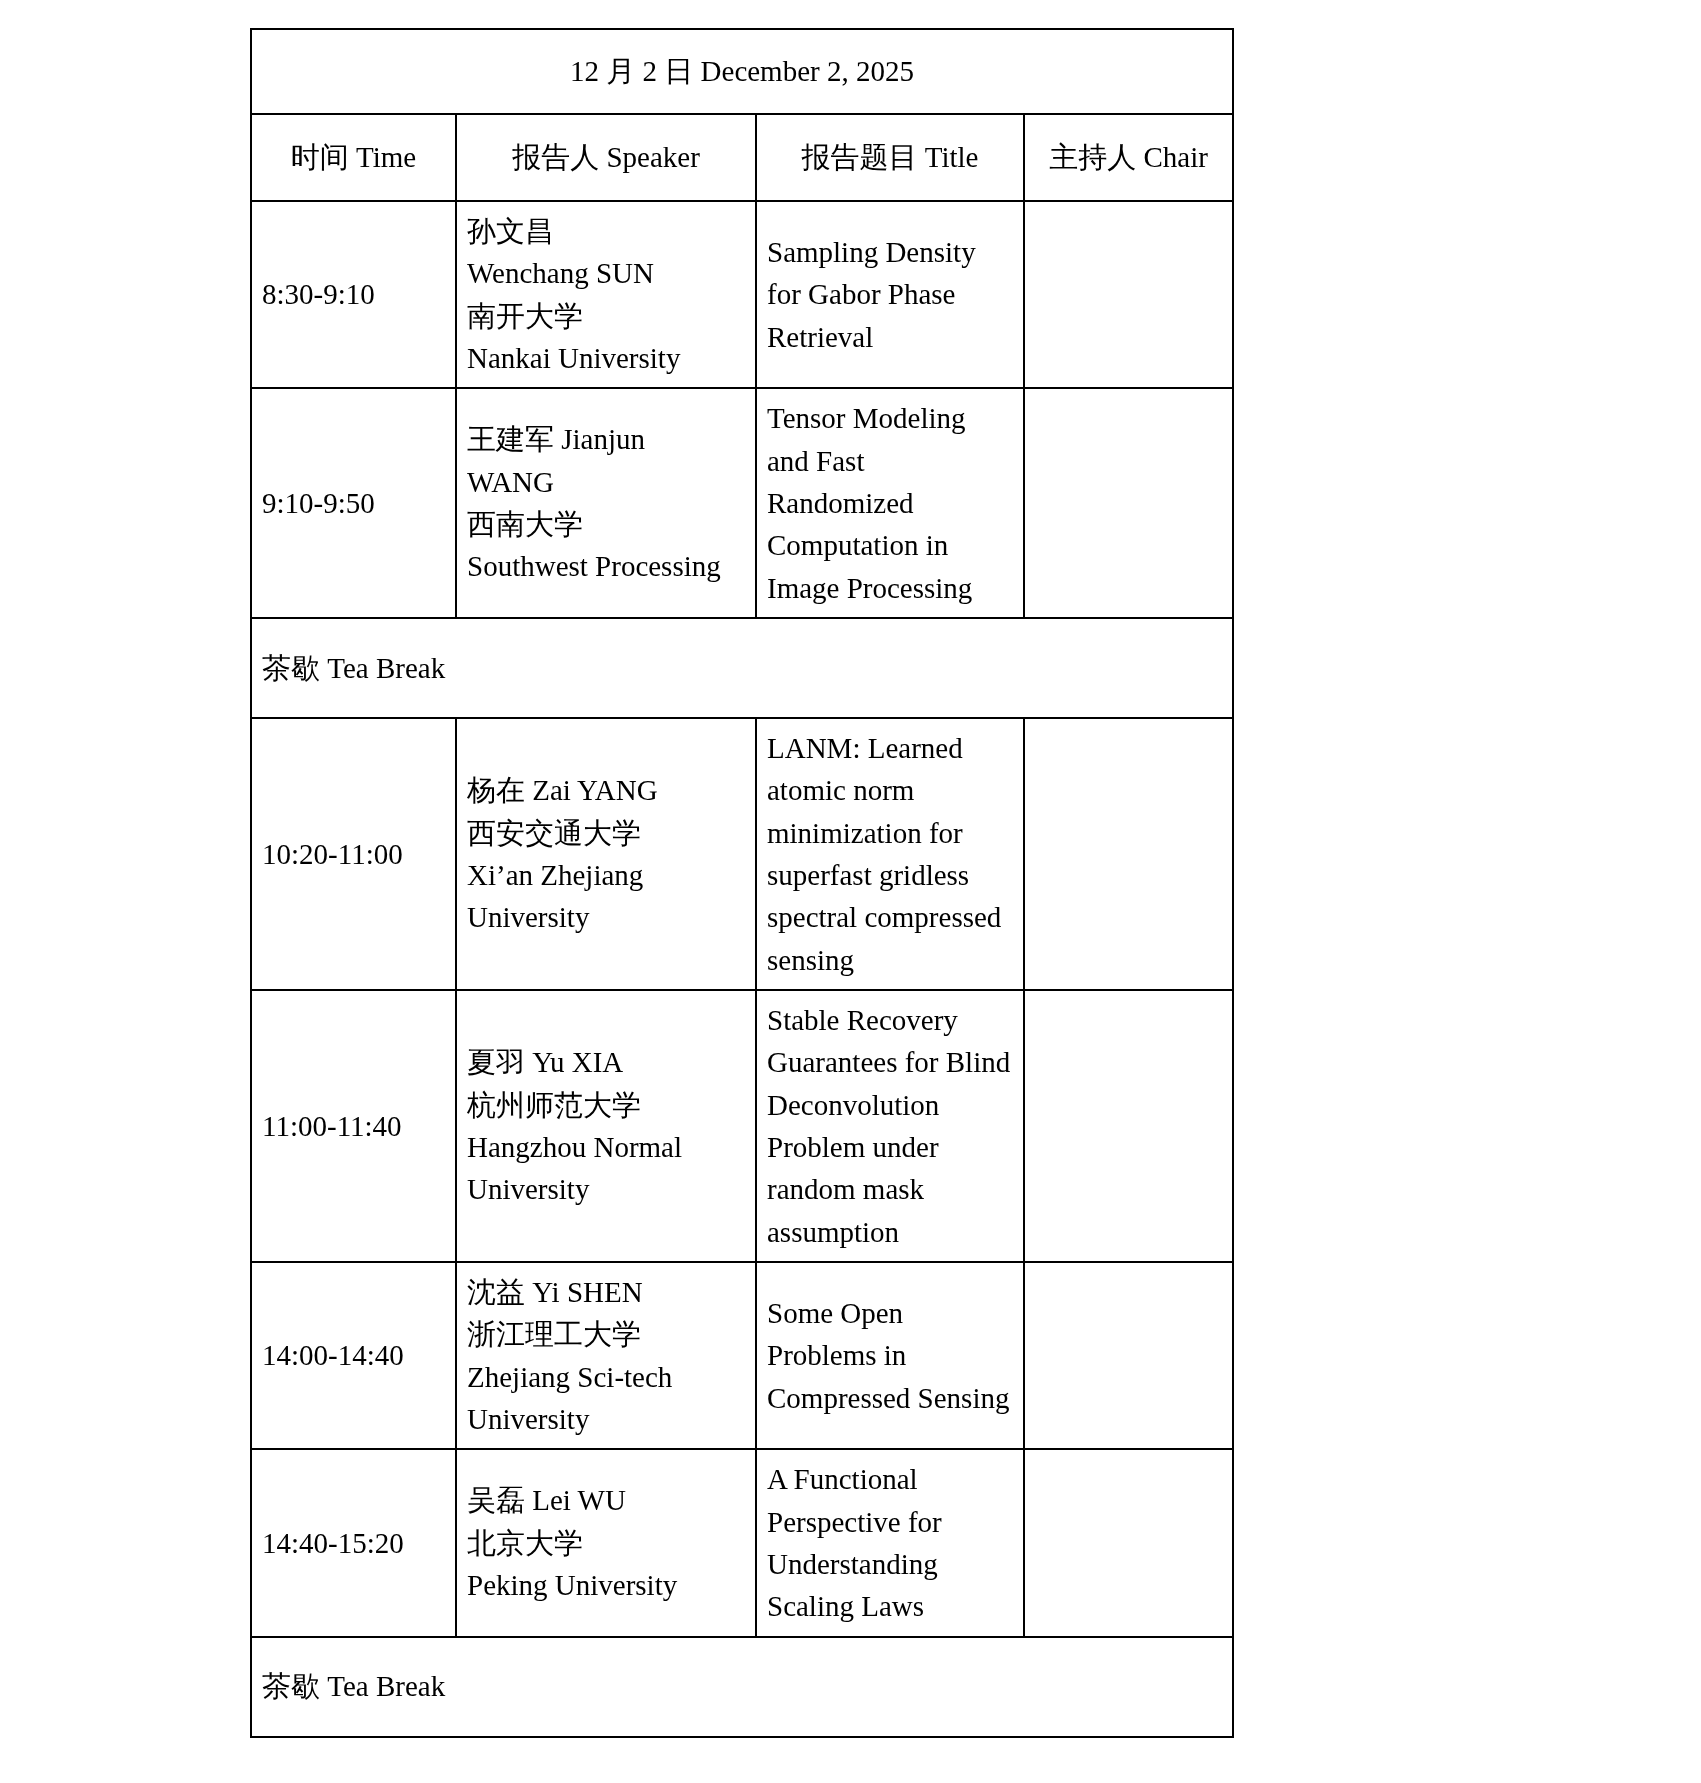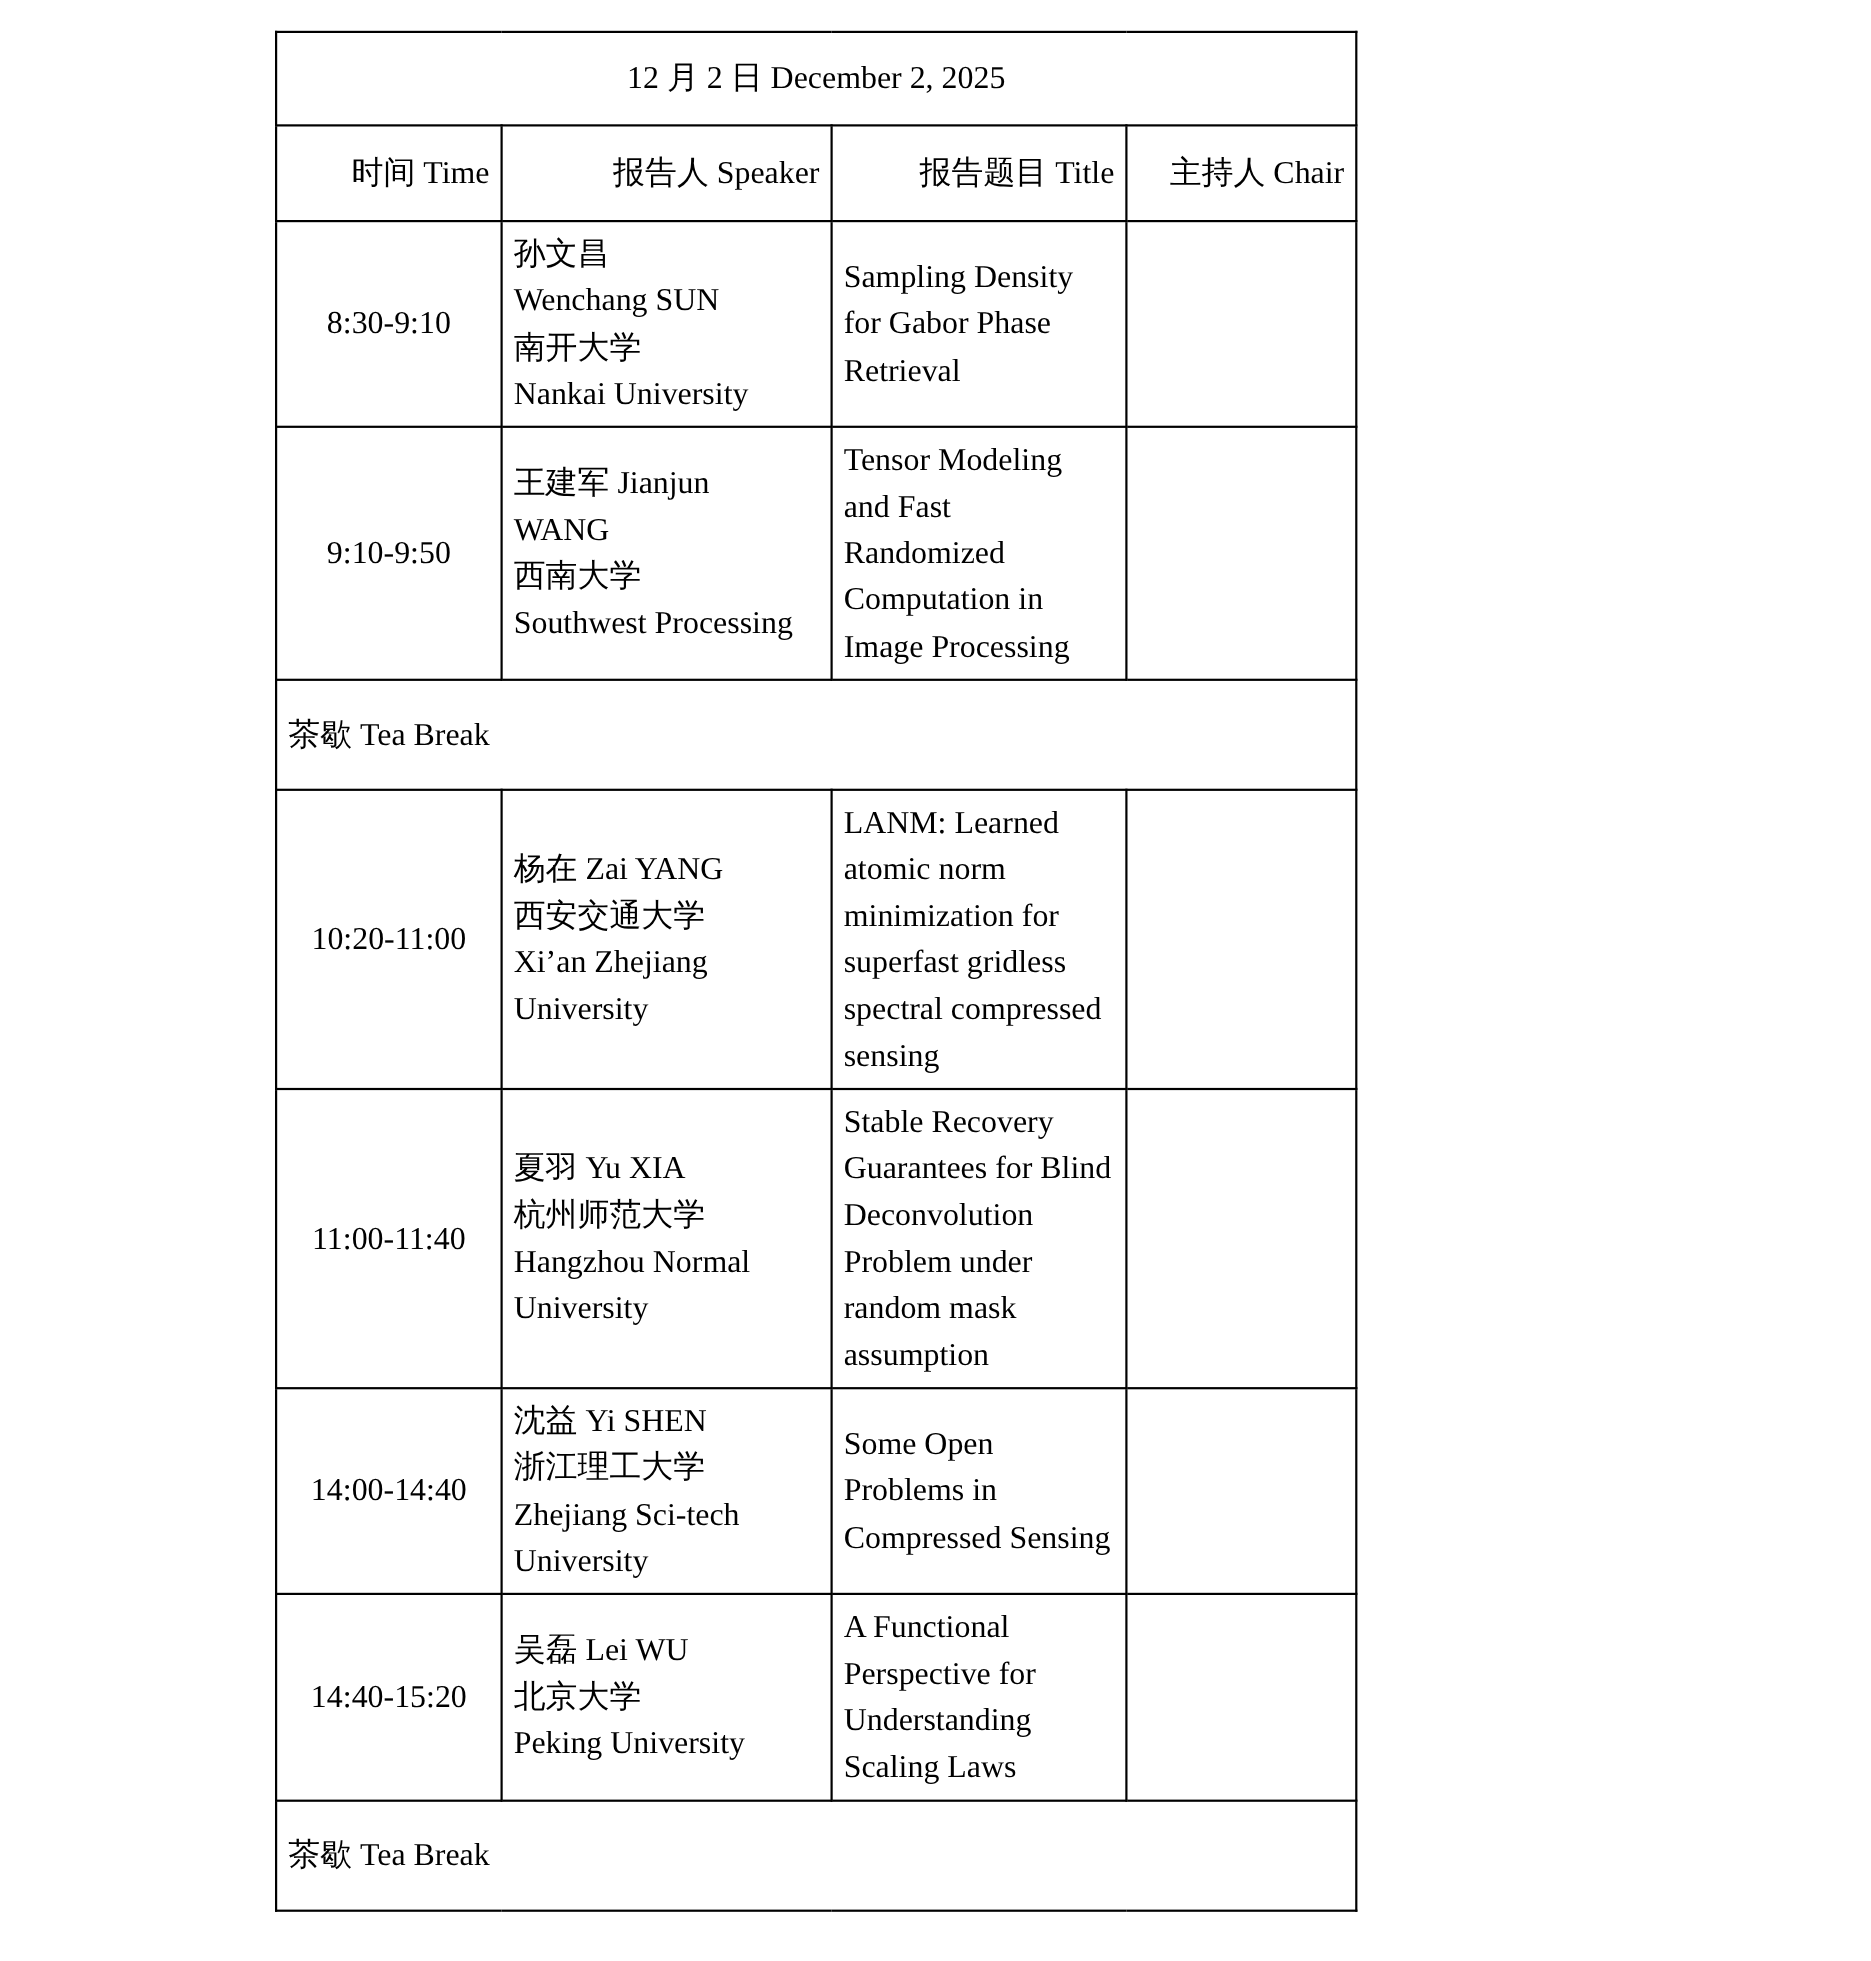--- a/index.html
+++ b/index.html
@@ -54,28 +54,28 @@
   col.c-chair   { width: 209px; }
 
   .title-row td {
     text-align: center;
     font-size: 31px;
     height: 67px;
     padding: 14px 10px;
   }
 
   .head-row th {
-    text-align: right;
+    text-align: center;
     font-size: 30px;
     height: 69px;
     padding: 12px 8px;
   }
 
   .cell-time {
-    text-align: center;
+    text-align: left;
     font-size: 29px;
   }
 
   .cell-speaker {
     text-align: left;
     font-size: 29px;
     line-height: 1.5;
   }
 
   .cell-title {

